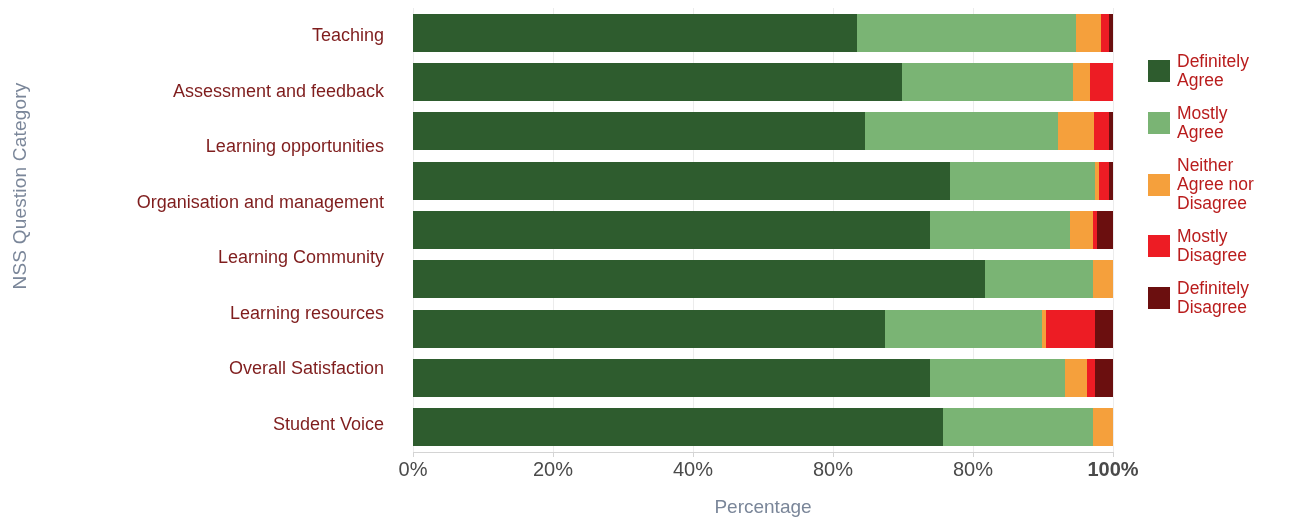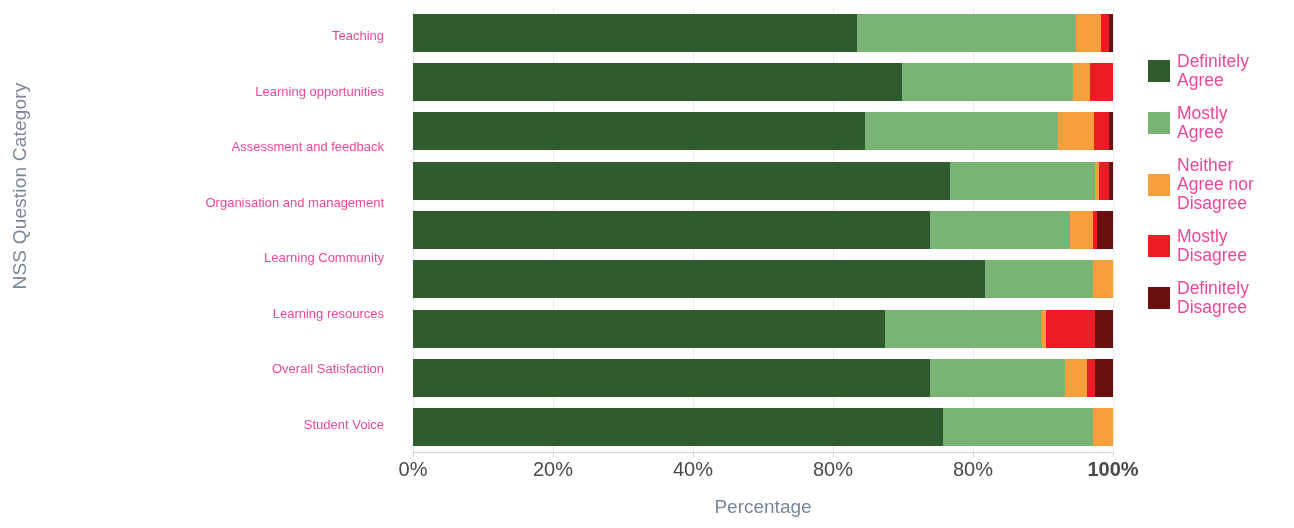--- a/index.html
+++ b/index.html
@@ -45,22 +45,22 @@
     display: flex;
     flex-direction: column;
   }
   .cat-label {
     flex: 1 1 0;
     display: flex;
     align-items: center;
     justify-content: flex-end;
     padding-right: 14px;
     box-sizing: border-box;
-    color: #ec4899;
-    font-size: 13px;
+    color: #7f1d1d;
+    font-size: 18px;
     white-space: nowrap;
   }
 
   
   #plot-area {
     position: absolute;
     left: 413px;
     top: 8px;
     width: 700px;
     height: 444px;
@@ -152,37 +152,37 @@
     align-items: center;
     margin-bottom: 14px;
   }
   .legend-swatch {
     width: 22px;
     height: 22px;
     flex: 0 0 22px;
     margin-right: 7px;
   }
   .legend-label {
-    color: #ec4899;
+    color: #b91c1c;
     font-size: 17.5px;
     line-height: 19px;
     white-space: pre-line;
   }
 </style>
 </head>
 <body>
 
 <div id="chart-root">
 
   <div id="y-axis-title">NSS Question Category</div>
 
   <div id="category-labels">
       <div class="cat-label">Teaching</div>
+      <div class="cat-label">Assessment and feedback</div>
       <div class="cat-label">Learning opportunities</div>
-      <div class="cat-label">Assessment and feedback</div>
       <div class="cat-label">Organisation and management</div>
       <div class="cat-label">Learning Community</div>
       <div class="cat-label">Learning resources</div>
       <div class="cat-label">Overall Satisfaction</div>
       <div class="cat-label">Student Voice</div>
     </div>
 
   <div id="plot-area">
     <div id="gridlines">
         <div class="gridline" style="left: 0%; background: rgb(236, 236, 236);"></div>

